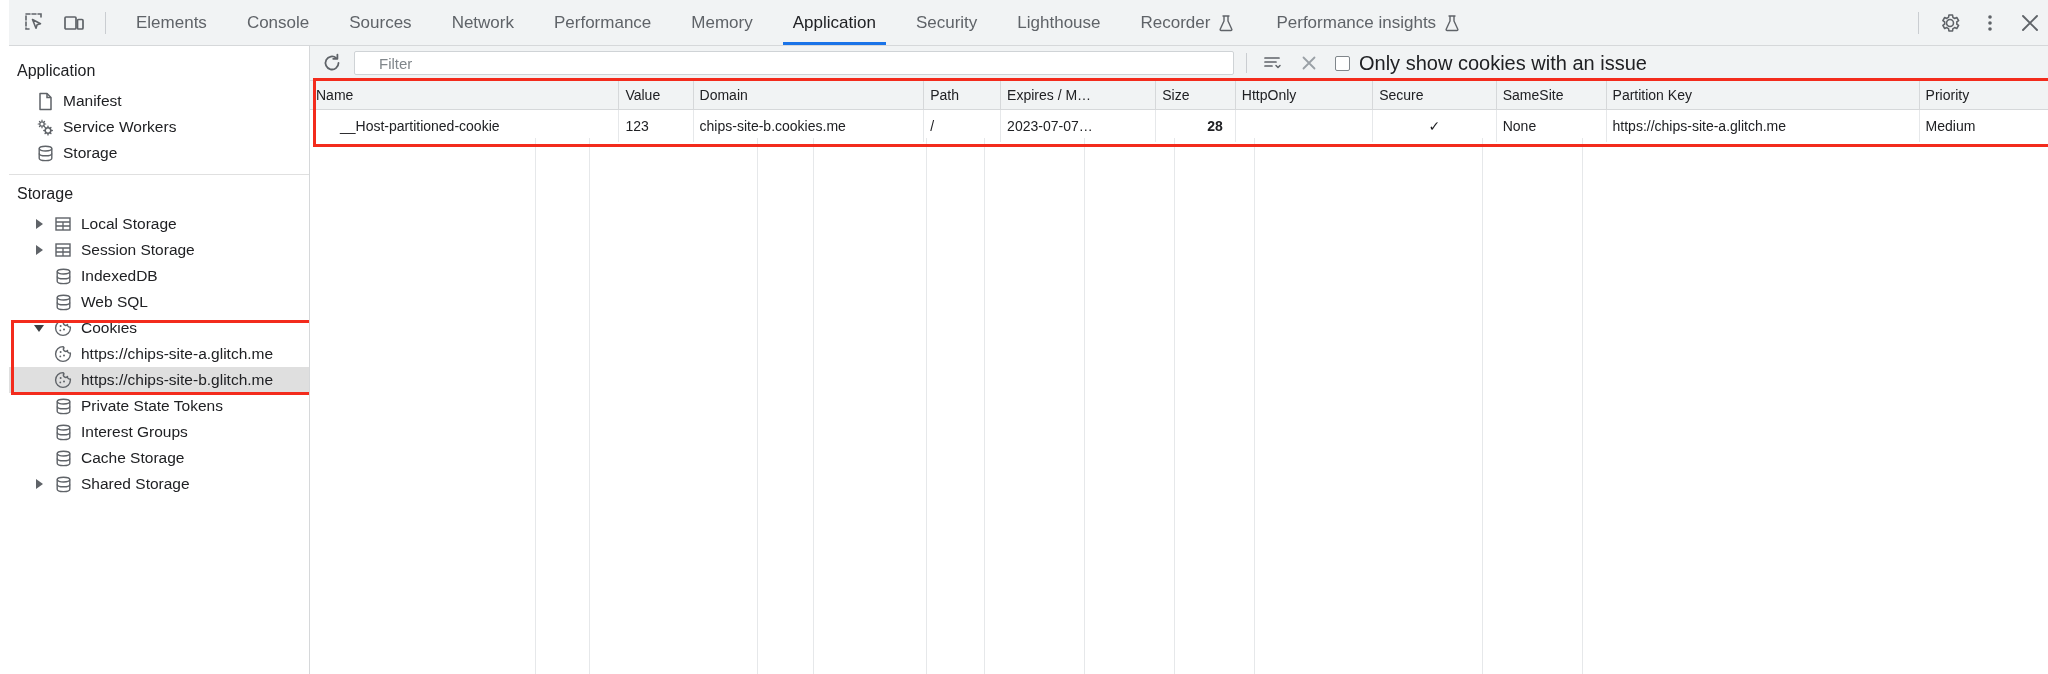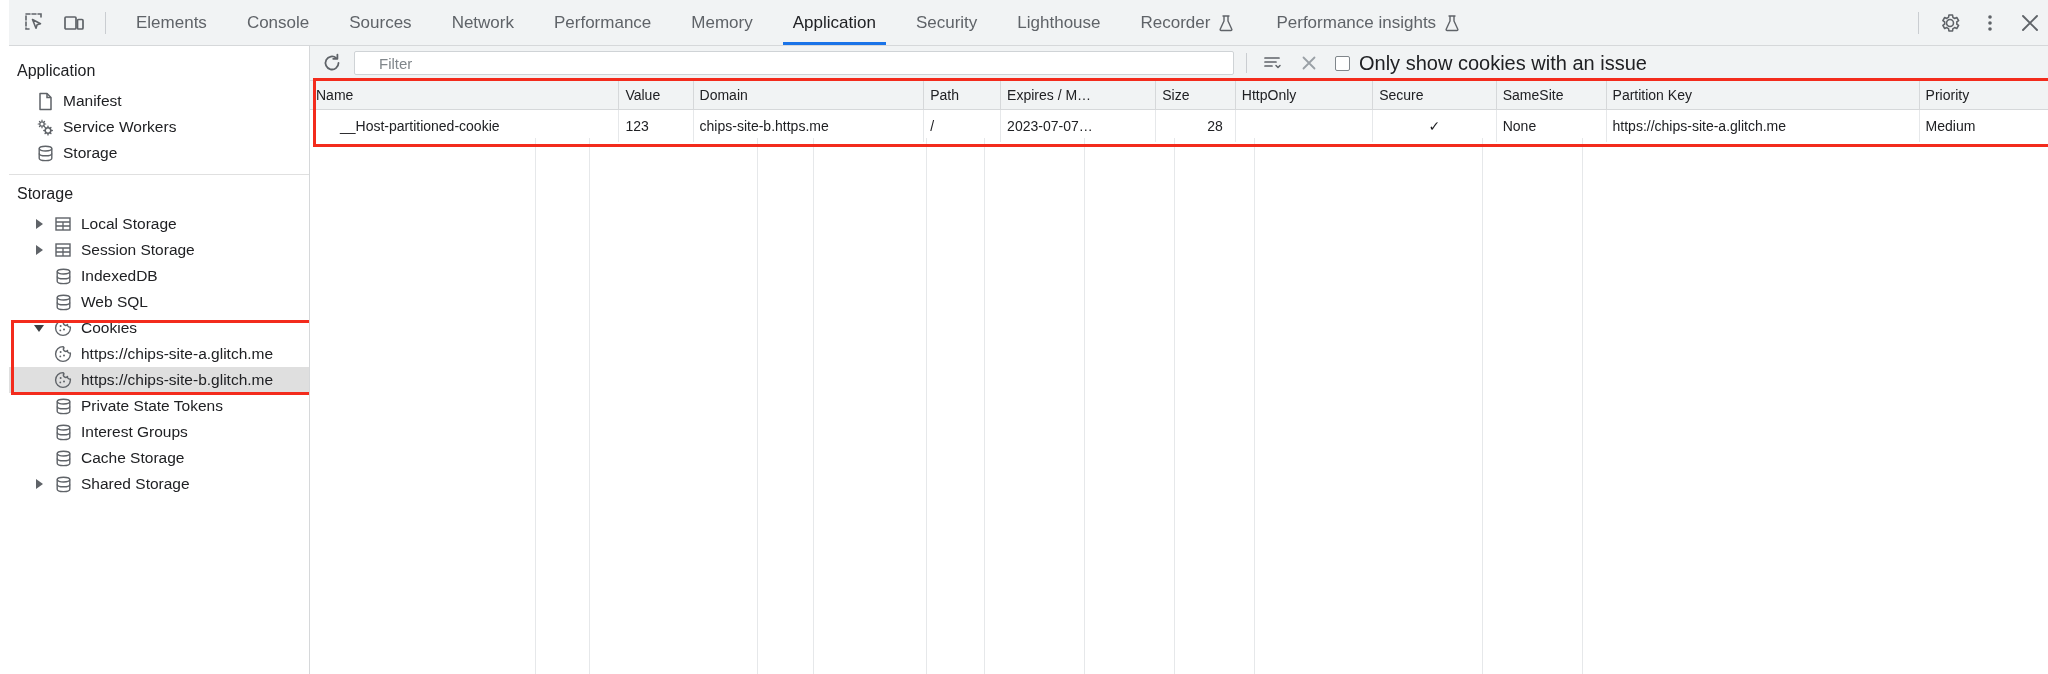--- a/index.html
+++ b/index.html
@@ -148,21 +148,21 @@
   }
   table.grid td {
     height: 29px;
     padding: 8px 6px;
     border-right: 1px solid #e6e8ea;
     white-space: nowrap;
     overflow: hidden;
     text-overflow: ellipsis;
     background: #fff;
   }
-  table.grid td.num { text-align: right; padding-right: 12px; }
+  table.grid td.num { text-align: right; padding-right: 12px; font-weight: bold; }
   table.grid td.ctr { text-align: center; }
   tr.filler td { height: 29px; border-right: 1px solid #e6e8ea; }
   .name-cell { padding-left: 30px !important; }
   .vfills { position: absolute; left: 0; right: 0; top: 0; bottom: 0; pointer-events: none; }
   .vline { position: absolute; top: 0; bottom: 0; width: 1px; background: #e6e8ea; }
 </style>
 </head>
 <body>
 
 <div class="app">
@@ -489,21 +489,21 @@
               <th>Secure</th>
               <th>SameSite</th>
               <th>Partition Key</th>
               <th>Priority</th>
             </tr>
           </thead>
           <tbody>
             <tr>
               <td class="name-cell">__Host-partitioned-cookie</td>
               <td>123</td>
-              <td>chips-site-b.https.me</td>
+              <td>chips-site-b.cookies.me</td>
               <td>/</td>
               <td>2023-07-07…</td>
               <td class="num">28</td>
               <td class="ctr"></td>
               <td class="ctr">✓</td>
               <td>None</td>
               <td>https://chips-site-a.glitch.me</td>
               <td>Medium</td>
             </tr>
             <tr class="filler">

